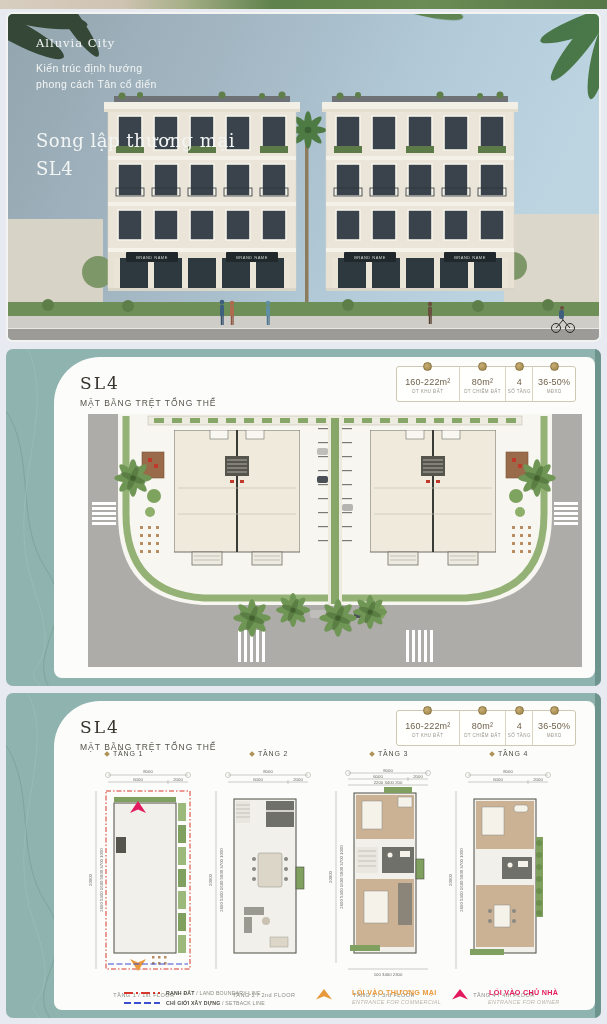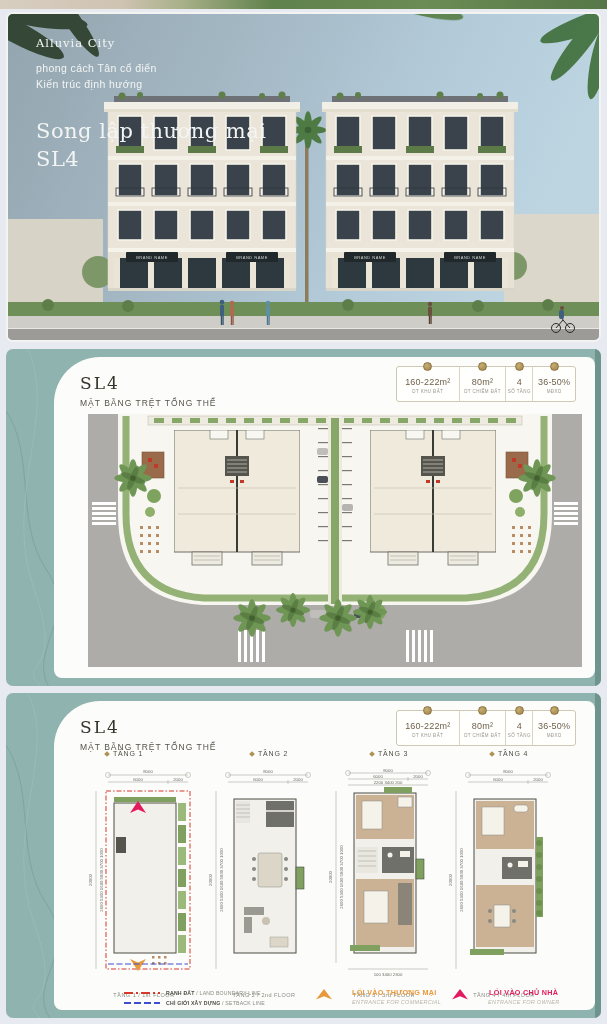--- a/index.html
+++ b/index.html
@@ -26,21 +26,21 @@
   .c1{width:62px;} .c2{width:46px;} .c3{width:26px;} .c4{width:42px;}
   .coin{position:absolute;top:-5px;left:50%;margin-left:-4.5px;width:9px;height:9px;border-radius:50%;
     background:radial-gradient(circle at 35% 35%,#C8AE74,#9F8448);border:1px solid #8A7340;box-sizing:border-box;}
   .val{font-size:9px;color:#6E5F49;letter-spacing:.2px;}
   .lab{font-size:4.5px;color:#9A978C;letter-spacing:.4px;margin-top:1.5px;}
   
   .heroTxt{position:absolute;left:28px;top:22px;color:#F3F5F4;z-index:5;}
   .brand{font-family:"DejaVu Serif",serif;font-size:11.5px;letter-spacing:1px;}
   .h-title{font-family:"DejaVu Serif",serif;font-size:23px;letter-spacing:.5px;margin-top:23px;}
   .h-tag{font-size:10.5px;letter-spacing:.4px;margin-top:10px;line-height:16px;}
-  .h-prod{font-family:"DejaVu Serif",serif;font-size:21px;letter-spacing:.5px;margin-top:25px;line-height:28px;}
+  .h-prod{font-family:"DejaVu Serif",serif;font-size:18px;letter-spacing:.5px;margin-top:35px;line-height:28px;}
   
   .tab{position:absolute;top:49px;font-size:7px;letter-spacing:.8px;color:#4E4C44;display:flex;align-items:center;gap:4px;}
   .dia{width:4px;height:4px;background:#AD9157;transform:rotate(45deg);display:inline-block;}
   
   .col{position:absolute;top:66px;width:112px;}
   .cap{font-size:5.5px;color:#8A8A82;letter-spacing:.5px;text-align:center;margin-top:3px;}
   
   .lg-lines{position:absolute;left:70px;top:287px;}
   .lg-row{display:flex;align-items:center;gap:6px;height:10px;}
   .swatch{width:36px;height:2px;}
@@ -214,22 +214,22 @@
     <g fill="#41703B" opacity=".92">
       <ellipse cx="585" cy="8" rx="56" ry="10" transform="rotate(-20 585 8)"></ellipse>
       <ellipse cx="572" cy="30" rx="46" ry="9" transform="rotate(-52 572 30)"></ellipse>
       <ellipse cx="591" cy="46" rx="40" ry="8" transform="rotate(-78 591 46)"></ellipse>
       <ellipse cx="420" cy="-4" rx="36" ry="7" transform="rotate(12 420 -4)" fill="#577F46"></ellipse>
     </g>
   </svg>
   <div class="heroTxt">
     <div class="brand">Alluvia City</div>
     <div class="h-tag">
+      <div>Kiến trúc định hướng</div>
       <div>phong cách Tân cổ điển</div>
-      <div>Kiến trúc định hướng</div>
     </div>
     <div class="h-prod">
       <div>Song lập thương mại</div>
       <div>SL4</div>
     </div>
   </div>
 </div>
 
 <div class="slide s2">
   <svg class="deco" width="48" height="337" viewBox="0 0 48 337">

